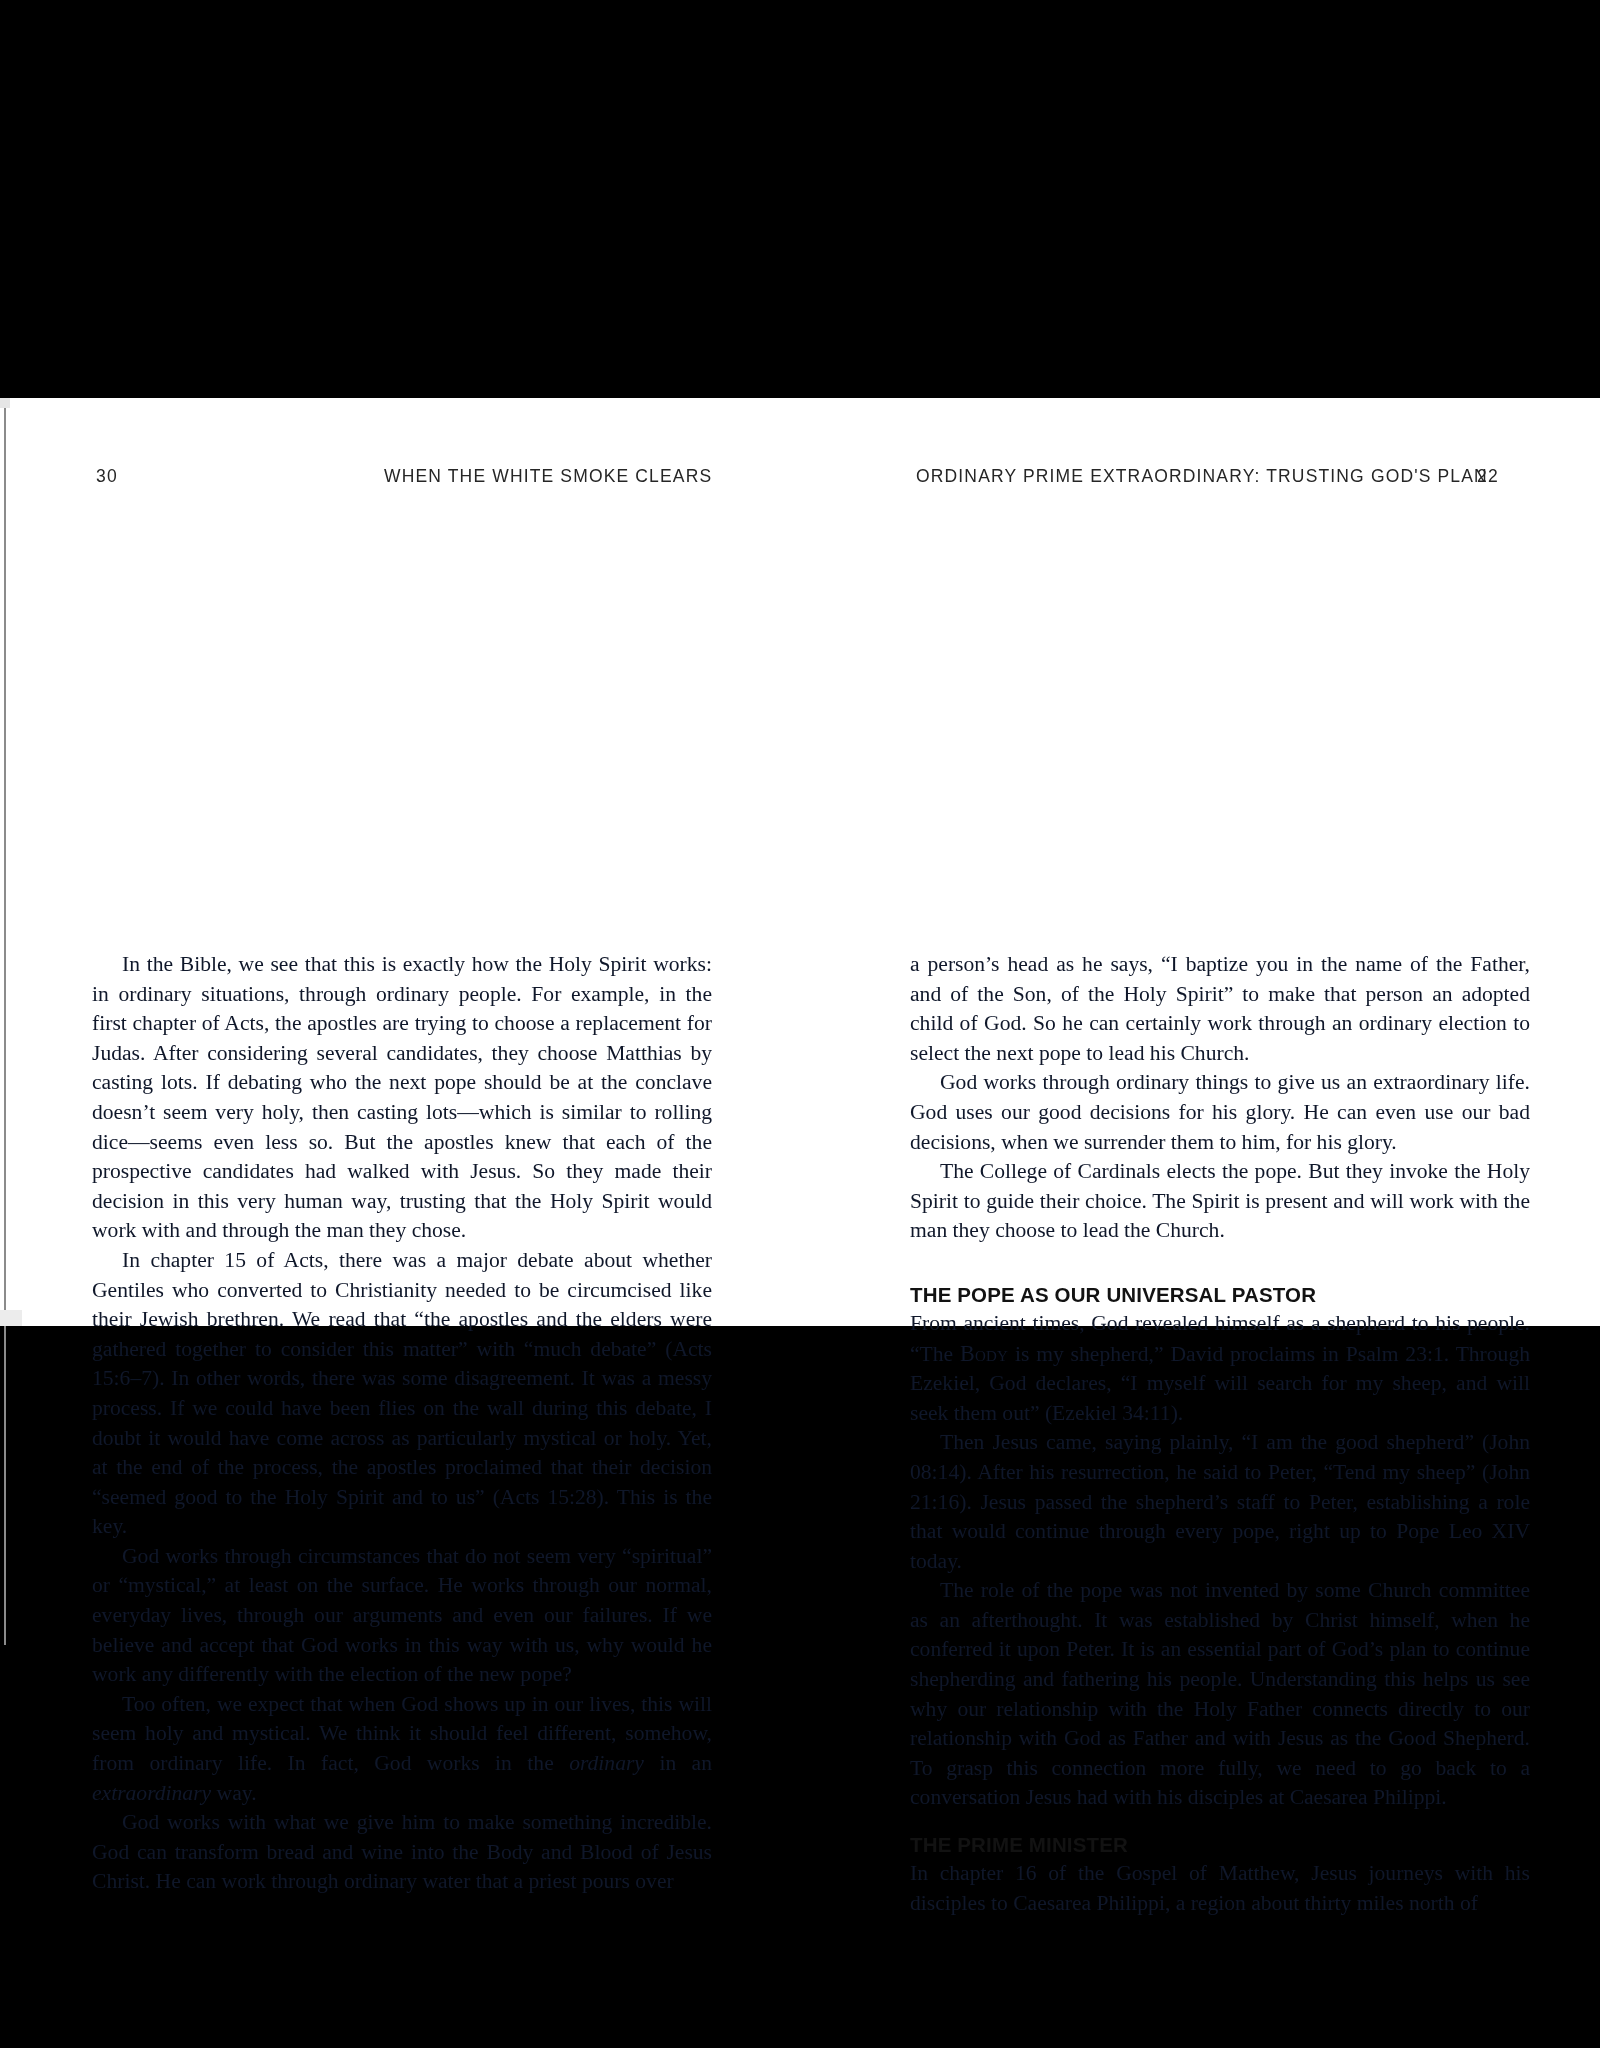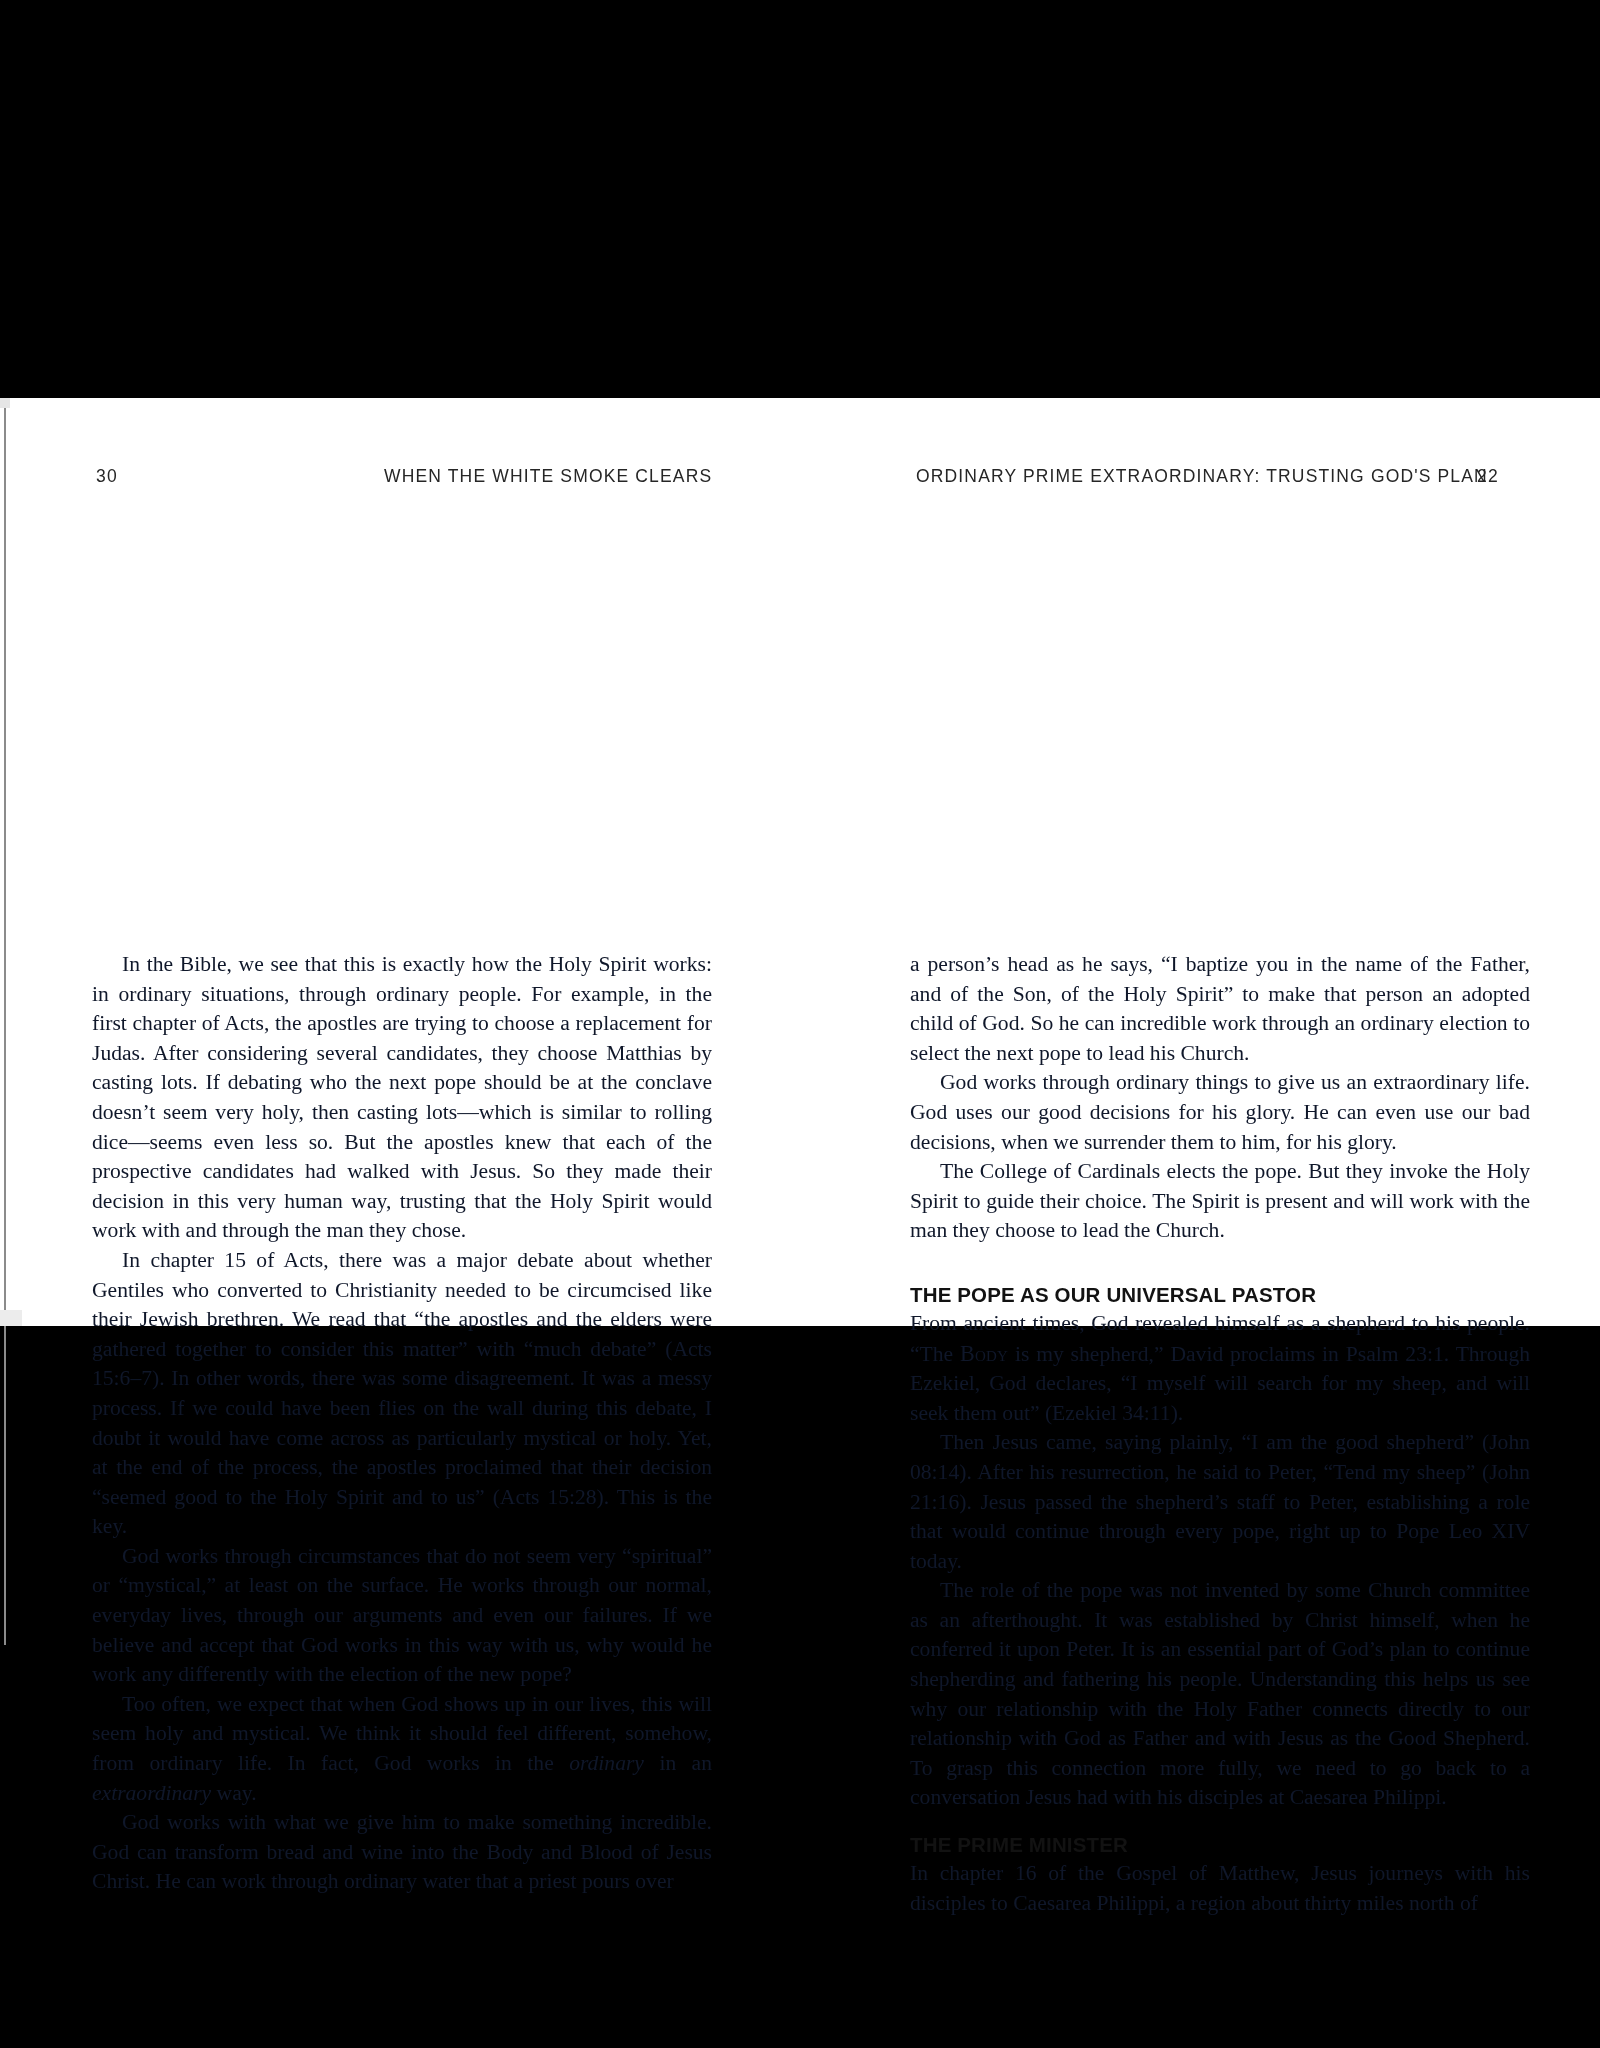--- a/index.html
+++ b/index.html
@@ -143,21 +143,21 @@
       <p class="body-par">God works through circumstances that do not seem very “spiritual” or “mystical,” at least on the surface. He works through our normal, everyday lives, through our arguments and even our failures. If we believe and accept that God works in this way with us, why would he work any differently with the election of the new pope?</p>
 
       <p class="body-par"><span>Too often, we expect that when God shows up in our lives, this will seem holy and mystical. We think it should feel different, somehow, from ordinary life. In fact, God works in the </span><em>ordinary</em><span> in an </span><em>extraordinary</em><span> way.</span></p>
 
       <p class="body-par">God works with what we give him to make something incredible. God can transform bread and wine into the Body and Blood of Jesus Christ. He can work through ordinary water that a priest pours over</p>
 
     </div>
 
     <div class="column" id="column-right">
 
-      <p class="body-par no-indent">a person’s head as he says, “I baptize you in the name of the Father, and of the Son, of the Holy Spirit” to make that person an adopted child of God. So he can incredible work through an ordinary election to select the next pope to lead his Church.</p>
+      <p class="body-par no-indent">a person’s head as he says, “I baptize you in the name of the Father, and of the Son, of the Holy Spirit” to make that person an adopted child of God. So he can certainly work through an ordinary election to select the next pope to lead his Church.</p>
 
       <p class="body-par">God works through ordinary things to give us an extraordinary life. God uses our good decisions for his glory. He can even use our bad decisions, when we surrender them to him, for his glory.</p>
 
       <p class="body-par">The College of Cardinals elects the pope. But they invoke the Holy Spirit to guide their choice. The Spirit is present and will work with the man they choose to lead the Church.</p>
 
       <h2 class="section-head first">THE POPE AS OUR UNIVERSAL PASTOR</h2>
 
       <p class="body-par no-indent"><span>From ancient times, God revealed himself as a shepherd to his people. “The </span><span class="smallcaps">Body</span><span> is my shepherd,” David proclaims in Psalm 23:1. Through Ezekiel, God declares, “I myself will search for my sheep, and will seek them out” (Ezekiel 34:11).</span></p>
 
       <p class="body-par">Then Jesus came, saying plainly, “I am the good shepherd” (John 08:14). After his resurrection, he said to Peter, “Tend my sheep” (John 21:16). Jesus passed the shepherd’s staff to Peter, establishing a role that would continue through every pope, right up to Pope Leo XIV today.</p>

